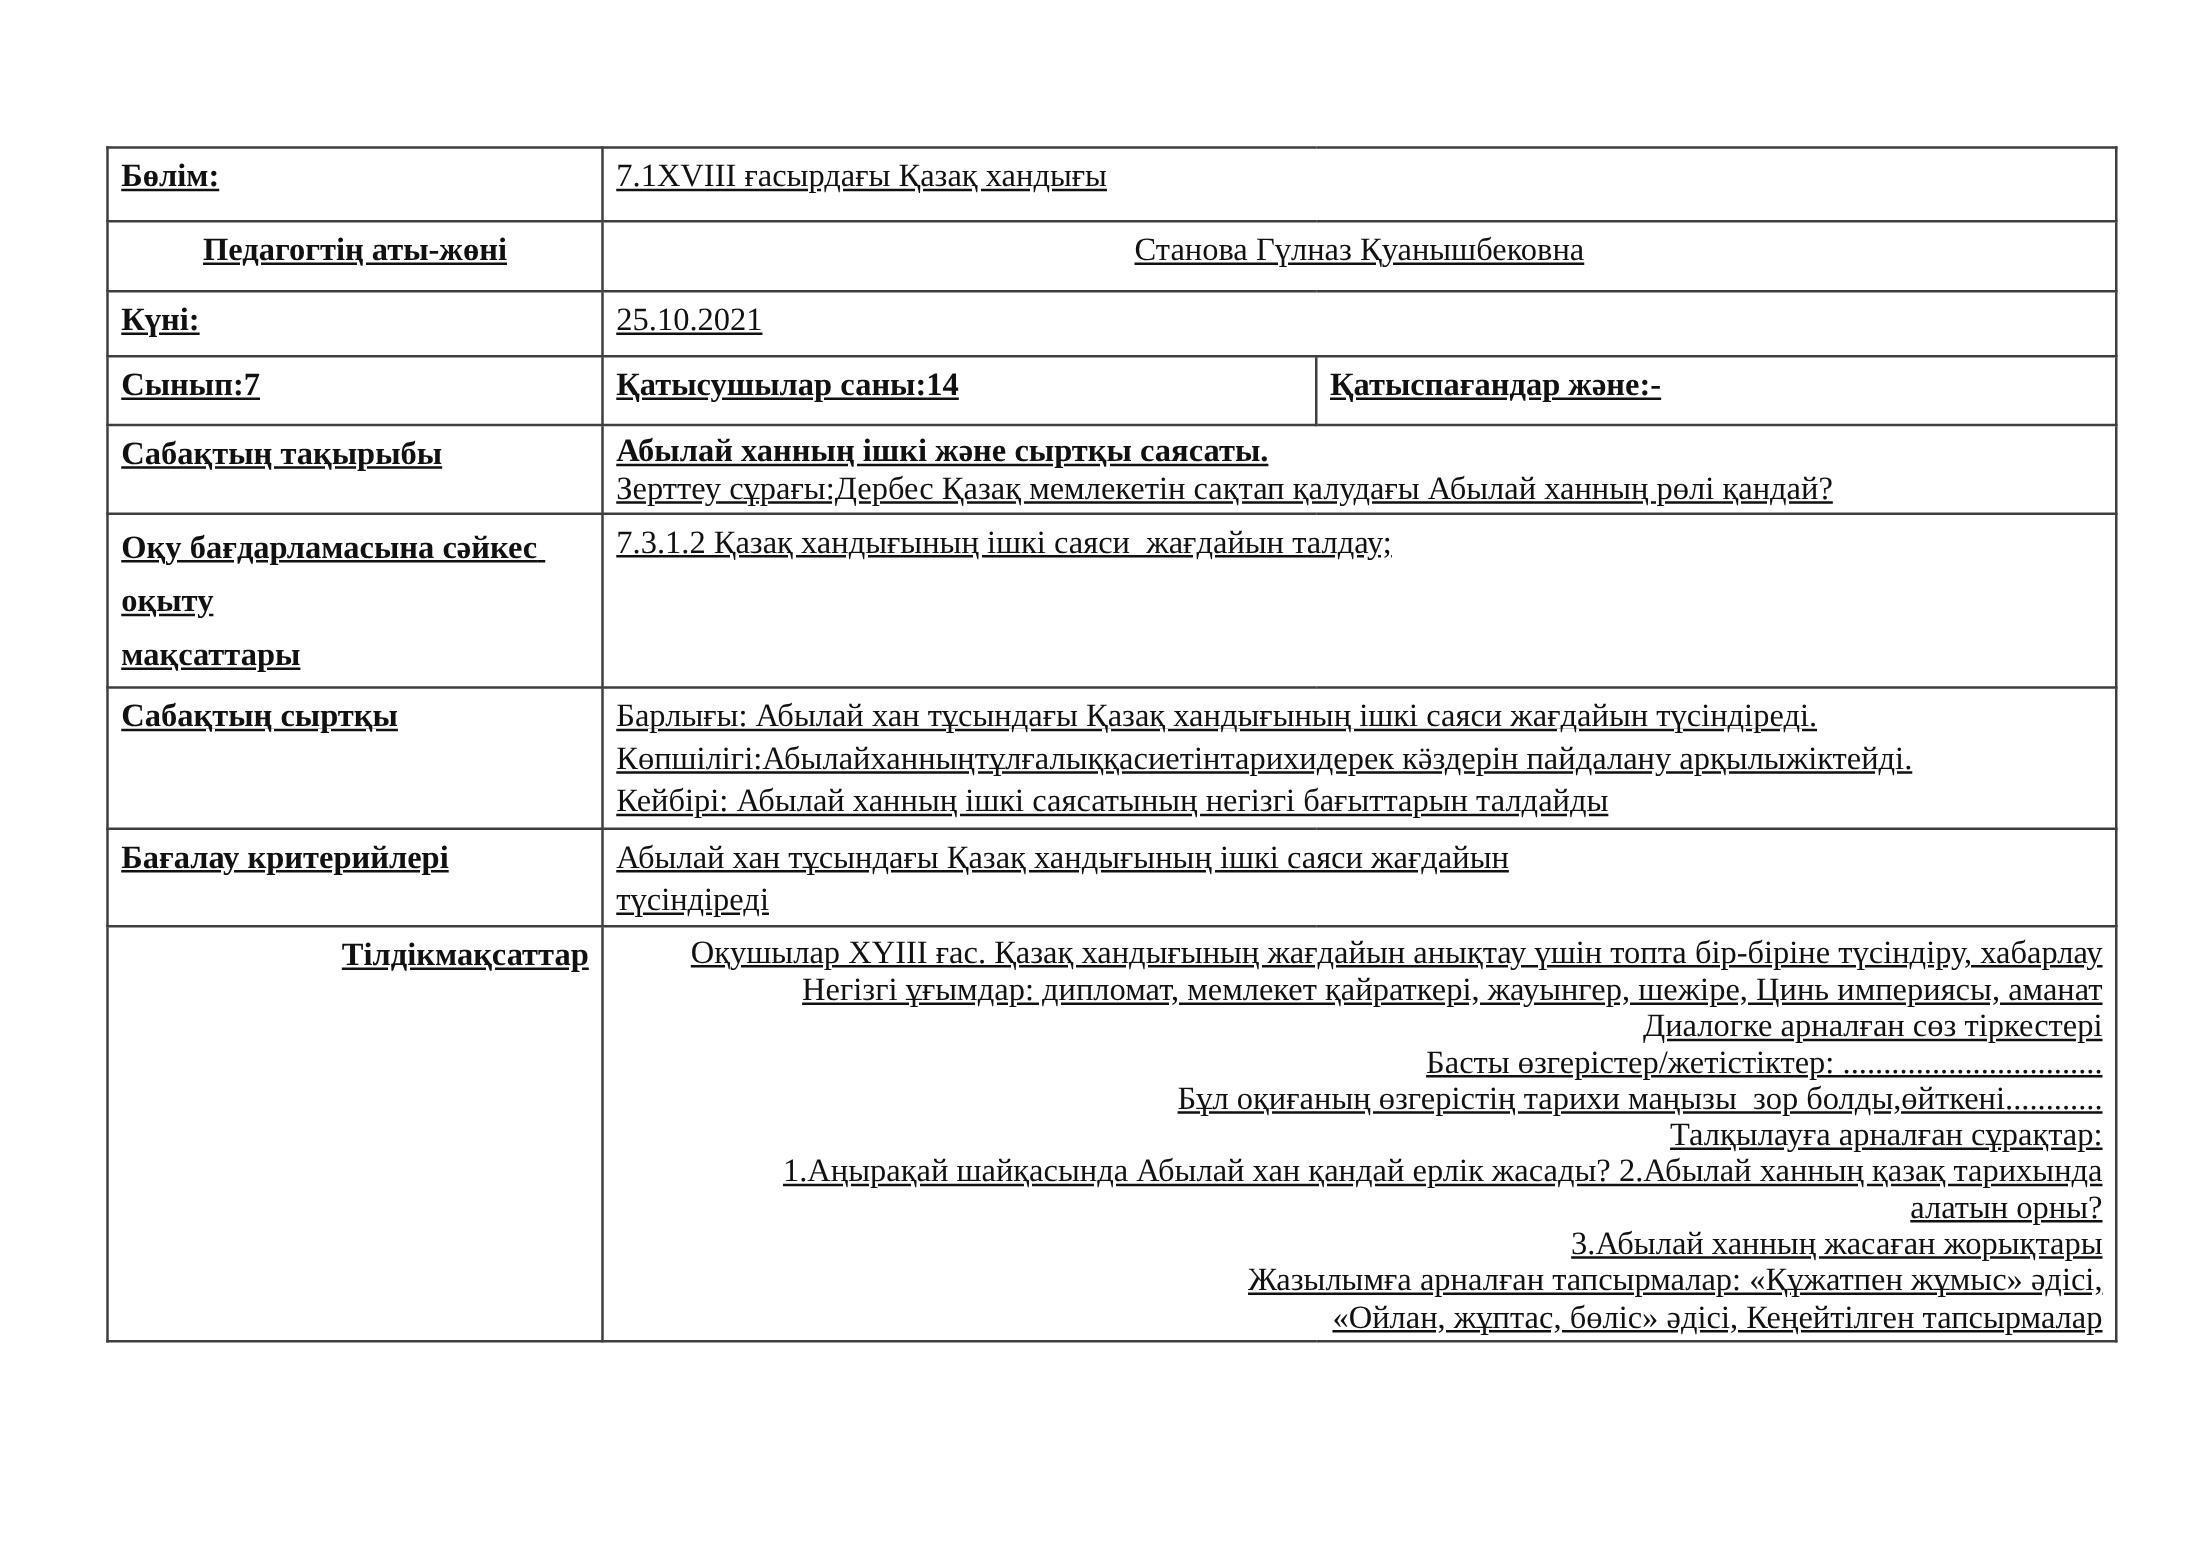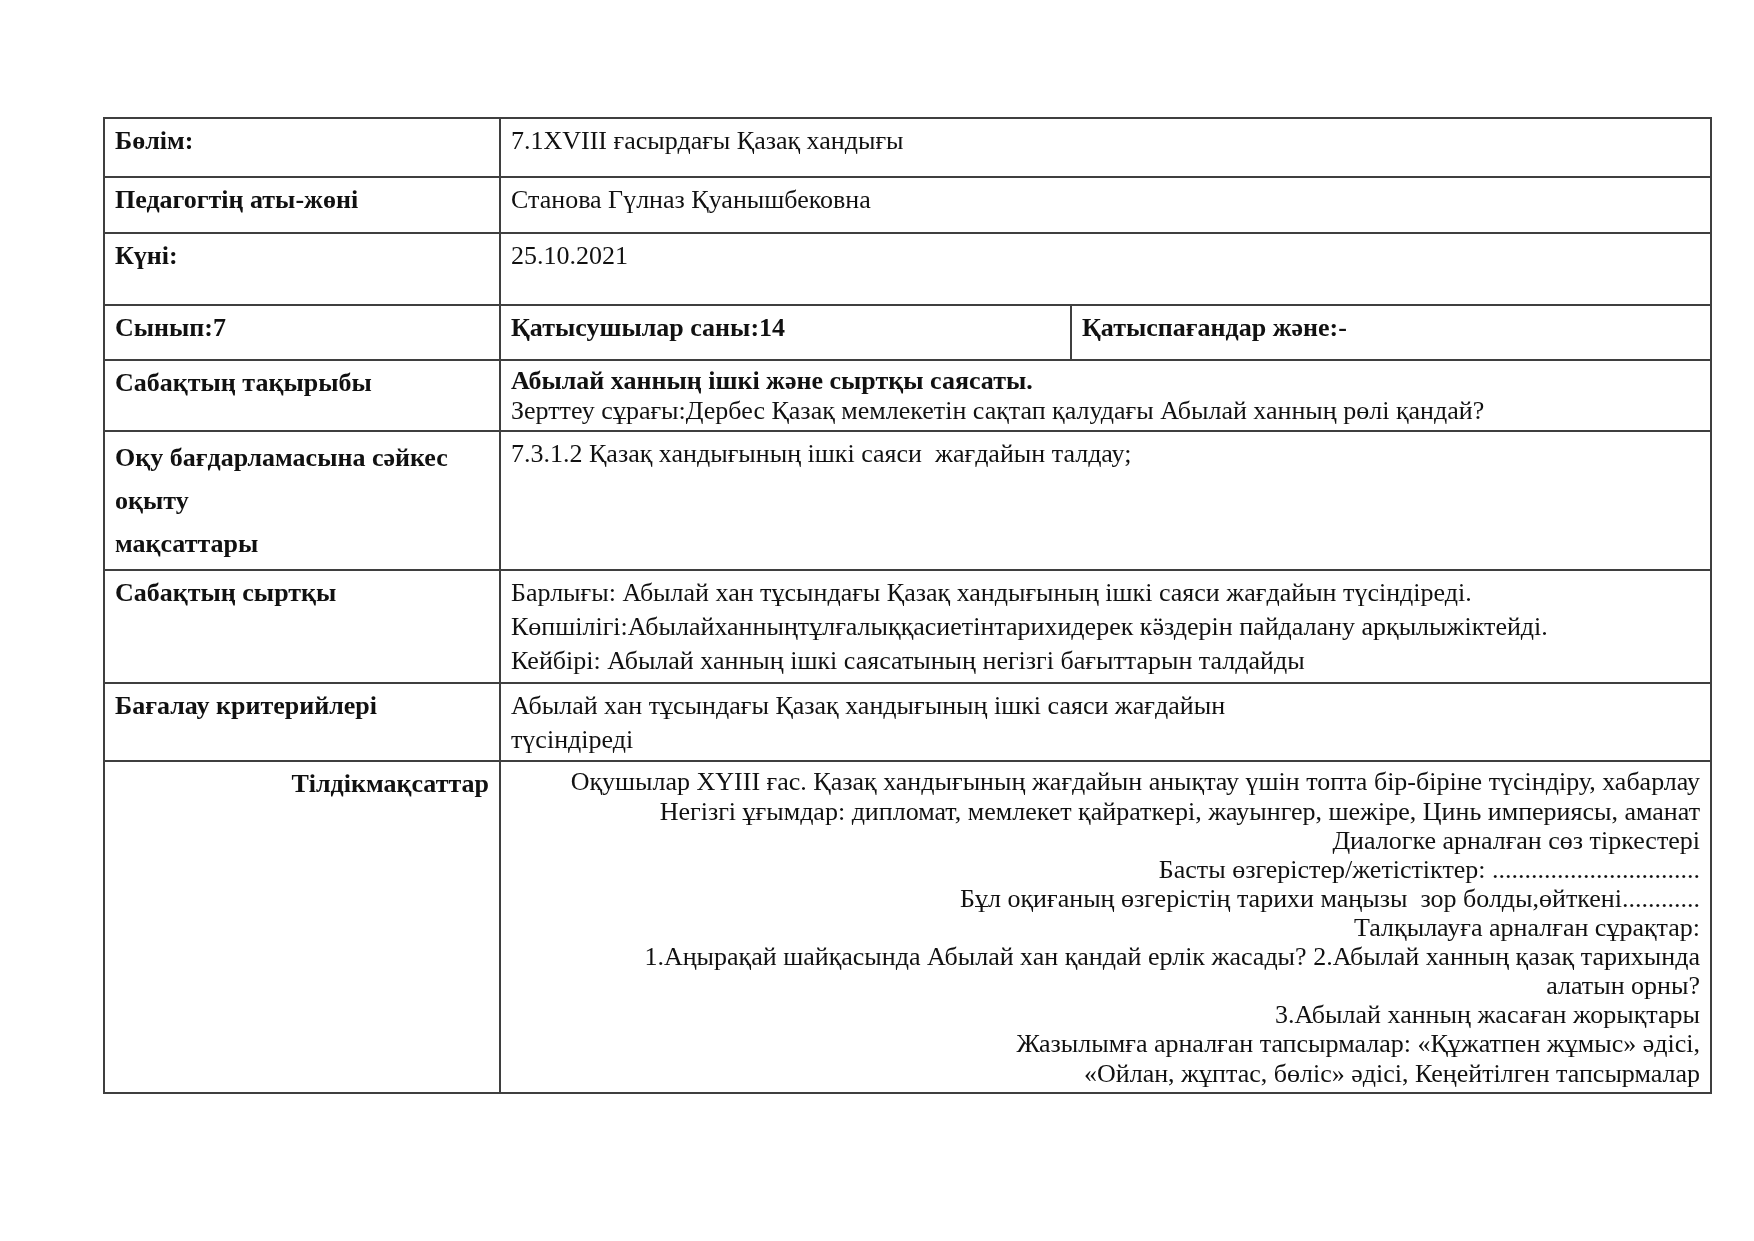--- a/index.html
+++ b/index.html
@@ -10,44 +10,45 @@
   .page {
     position: relative;
     width: 1754px;
     height: 1241px;
     background: #ffffff;
     font-family: "Liberation Serif", "DejaVu Serif", serif;
     color: #111111;
   }
   table.lesson {
     position: absolute;
-    left: 103px;
+    left: 85px;
     top: 117px;
     width: 1607px;
     border-collapse: collapse;
     table-layout: fixed;
+    text-decoration: underline;
   }
   table.lesson td {
     border: 2px solid #3f3f3f;
     vertical-align: top;
     padding: 5px 10px 4px 10px;
     font-size: 26px;
     line-height: 1.3;
     white-space: pre-wrap;
     word-wrap: break-word;
   }
   td.lbl {
     font-weight: bold;
   }
   td.val-bold {
     font-weight: bold;
   }
   tr.r1 { height: 59px; }
-  tr.r2 { height: 56px; }
-  tr.r3 { height: 72px; }
+  tr.r2 { height: 56px; text-align: center; }
+  tr.r3 { height: 52px; }
   tr.r4 { height: 55px; }
   tr.r5 { height: 58px; }
   tr.r6 { height: 87px; }
   tr.r7 { height: 110px; }
   tr.r8 { height: 57px; margin-left: 36px; }
   tr.r9 { height: 313px; text-align: right; }
   tr.r10 { height: 90px; }
   tr.r5 td.val { line-height: 1.15; }
   tr.r6 td.lbl { line-height: 1.65; }
   tr.r9 td.val { line-height: 1.12; }

